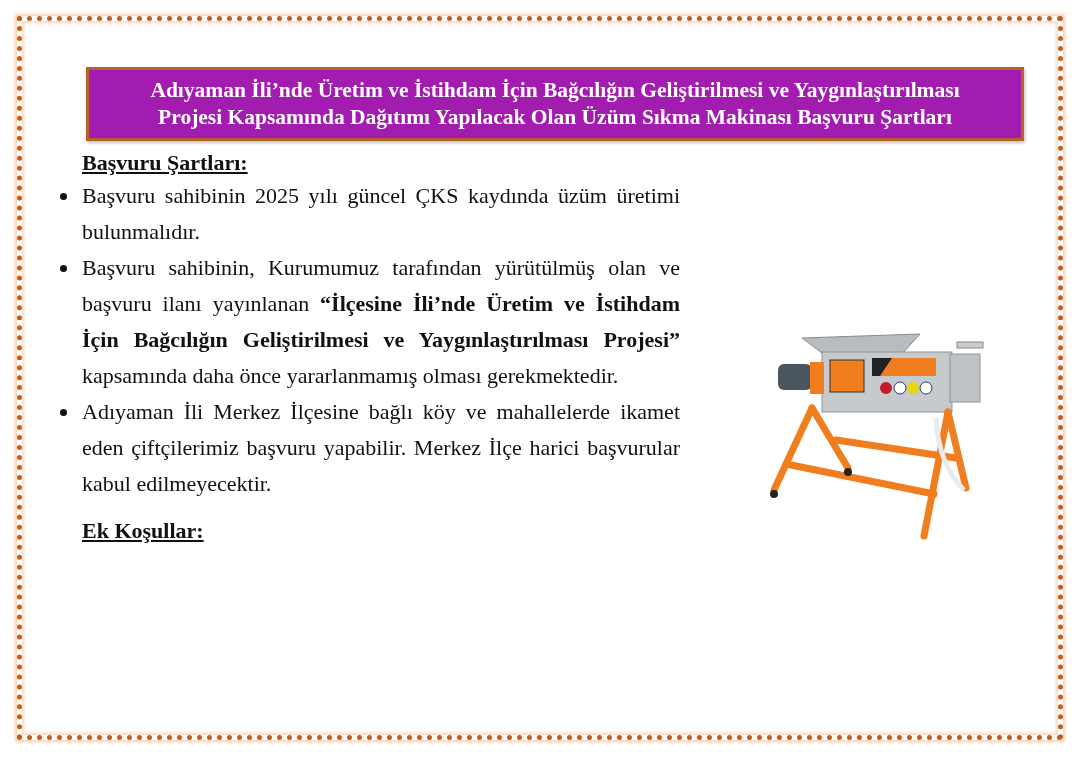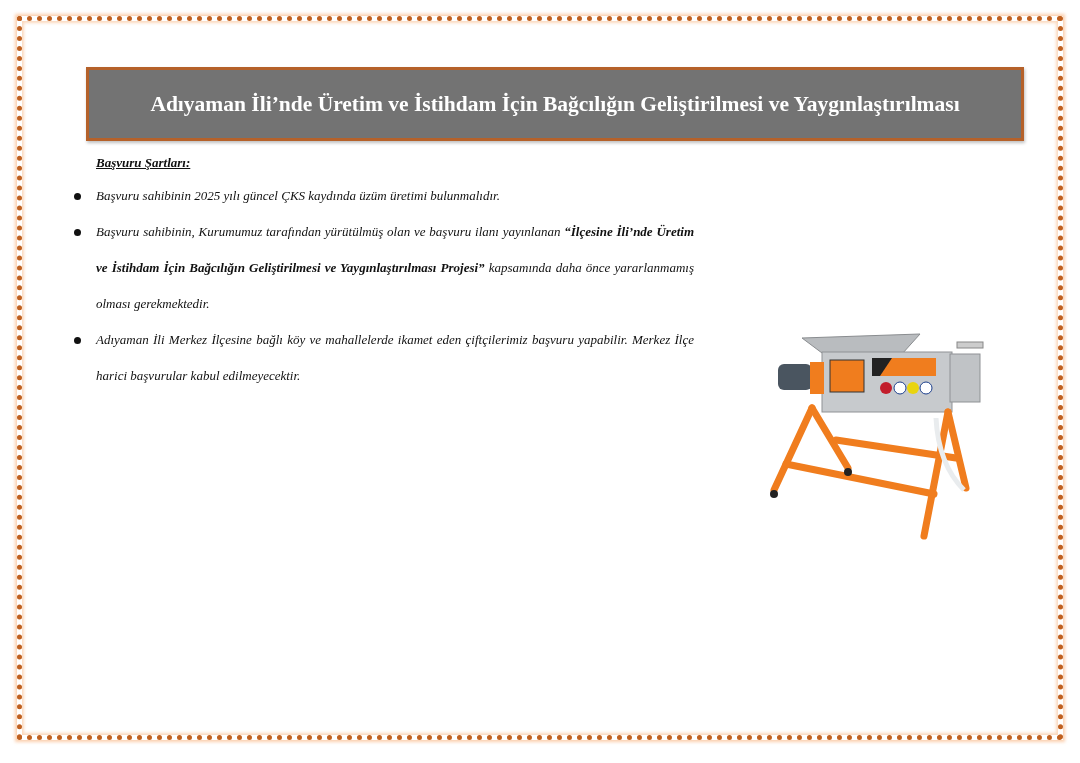--- a/index.html
+++ b/index.html
@@ -8,26 +8,26 @@
     font-family: "Liberation Serif", "DejaVu Serif", serif; color: #111;
   }
   .frame {
     position: absolute; left: 17px; top: 16px; width: 1046px; height: 724px;
     border: 5px dotted #c0601f;
     box-shadow: 0 0 3px 2px rgba(247,170,110,0.55), inset 0 0 3px 2px rgba(247,170,110,0.45);
     box-sizing: border-box;
   }
   .title-box {
     position: absolute; left: 86px; top: 67px; width: 938px; height: 74px;
-    background: #737373; border: 3px solid #b5612a; box-sizing: border-box;
+    background: #a21caf; border: 3px solid #b5612a; box-sizing: border-box;
     box-shadow: 1px 2px 3px rgba(0,0,0,0.25);
     color: #fff; font-weight: bold; font-size: 21.5px; line-height: 27px;
     text-align: center; display: flex; flex-direction: column; justify-content: center;
   }
-  .content { position: absolute; left: 70px; top: 148px; width: 624px; font-size: 13px; font-style: italic; }
+  .content { position: absolute; left: 56px; top: 148px; width: 624px; font-size: 22px; }
   .section-heading {
     font-weight: bold; text-decoration: underline; margin-left: 26px;
     height: 30px; line-height: 30px;
   }
   ul { list-style: none; margin: 0; padding: 0; }
   li { position: relative; padding-left: 26px; line-height: 36px; text-align: justify; }
   li::before {
     content: ""; position: absolute; left: 4px; top: 15px; width: 7px; height: 7px;
     border-radius: 50%; background: #111;
   }
@@ -35,29 +35,31 @@
   .sec1 { margin-bottom: 14px; }
   .machine { position: absolute; left: 752px; top: 318px; width: 240px; height: 226px; }
 </style>
 </head>
 <body>
 
 <div class="frame"></div>
 
 <div class="title-box">
   <div>Adıyaman İli’nde Üretim ve İstihdam İçin Bağcılığın Geliştirilmesi ve Yaygınlaştırılması</div>
+  <div>Projesi Kapsamında Dağıtımı Yapılacak Olan Üzüm Sıkma Makinası Başvuru Şartları</div>
 </div>
 
 <div class="content">
   <div class="section-heading">Başvuru Şartları:</div>
   <ul class="sec1">
     <li>Başvuru sahibinin 2025 yılı güncel ÇKS kaydında üzüm üretimi bulunmalıdır.</li>
     <li><span>Başvuru sahibinin, Kurumumuz tarafından yürütülmüş olan ve başvuru ilanı yayınlanan </span><b>“İlçesine İli’nde Üretim ve İstihdam İçin Bağcılığın Geliştirilmesi ve Yaygınlaştırılması Projesi”</b><span> kapsamında daha önce yararlanmamış olması gerekmektedir.</span></li>
     <li>Adıyaman İli Merkez İlçesine bağlı köy ve mahallelerde ikamet eden çiftçilerimiz başvuru yapabilir. Merkez İlçe harici başvurular kabul edilmeyecektir.</li>
   </ul>
+  <div class="section-heading">Ek Koşullar:</div>
   <ul>
   </ul>
 </div>
 
 <svg class="machine" viewBox="0 0 240 226">
 
   <polygon points="50,20 168,16 150,36 74,38" fill="#b9bcbf" stroke="#8a8d90"></polygon>
 
   <rect x="70" y="34" width="130" height="60" fill="#c7cacd" stroke="#8f9295"></rect>
   <rect x="78" y="42" width="34" height="32" fill="#f07d1e" stroke="#333"></rect>

